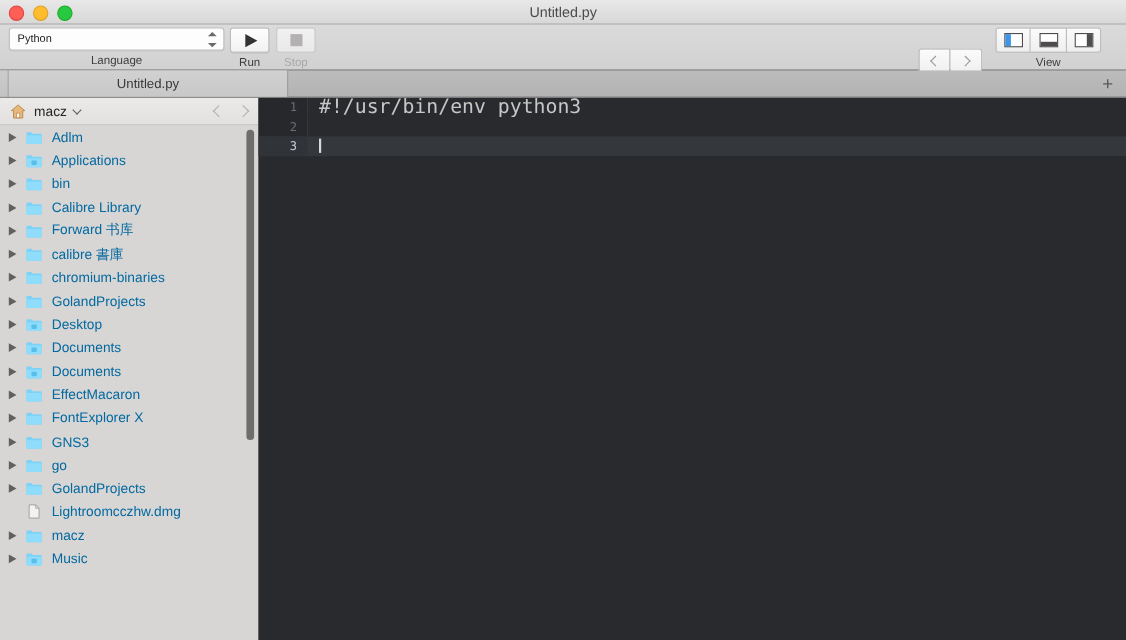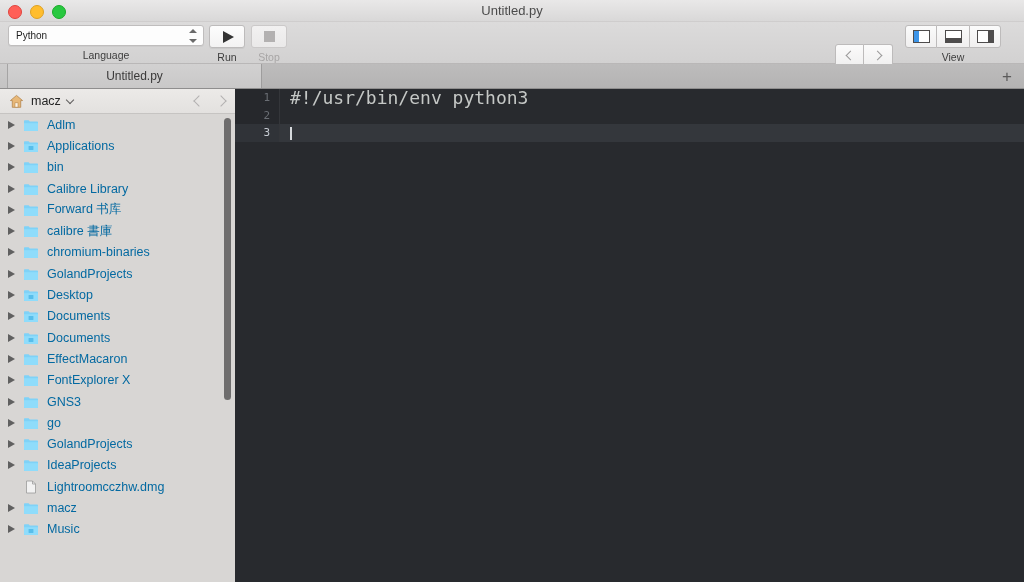--- a/index.html
+++ b/index.html
@@ -609,28 +609,20 @@
           </div>
           <div class="sb-row">
             <span class="sb-tri"></span>
             <svg width="16" height="14" viewBox="0 0 16 14" class="sb-icon">
               <path d="M1 3.2c0-.6.4-1 1-1h3.6l1.2 1.4H14c.6 0 1 .4 1 1V12c0 .6-.4 1-1 1H2c-.6 0-1-.4-1-1z" fill="#7fd2f7"></path>
               <path d="M1 5.2h14V12c0 .6-.4 1-1 1H2c-.6 0-1-.4-1-1z" fill="#8fdcfb"></path>
             </svg>
             <span class="sb-name">GolandProjects</span>
           </div>
           <div class="sb-row">
-            <span class="sb-tri"></span>
-            <svg width="16" height="14" viewBox="0 0 16 14" class="sb-icon">
-              <path d="M1 3.2c0-.6.4-1 1-1h3.6l1.2 1.4H14c.6 0 1 .4 1 1V12c0 .6-.4 1-1 1H2c-.6 0-1-.4-1-1z" fill="#7fd2f7"></path>
-              <path d="M1 5.2h14V12c0 .6-.4 1-1 1H2c-.6 0-1-.4-1-1z" fill="#8fdcfb"></path>
-            </svg>
-            <span class="sb-name">IdeaProjects</span>
-          </div>
-          <div class="sb-row">
             <span class="sb-tri hidden"></span>
             <svg width="16" height="14" viewBox="0 0 16 14" class="sb-icon">
               <path d="M3.5 1h6l3 3v9h-9z" fill="#f2f2f2" stroke="#9a9a9a" stroke-width="0.8"></path>
               <path d="M9.5 1v3h3" fill="none" stroke="#9a9a9a" stroke-width="0.8"></path>
             </svg>
             <span class="sb-name">Lightroomcczhw.dmg</span>
           </div>
           <div class="sb-row">
             <span class="sb-tri"></span>
             <svg width="16" height="14" viewBox="0 0 16 14" class="sb-icon">

